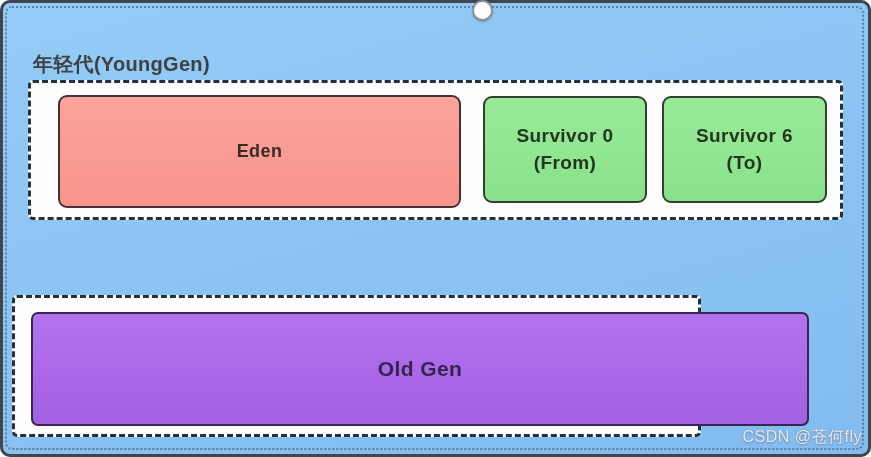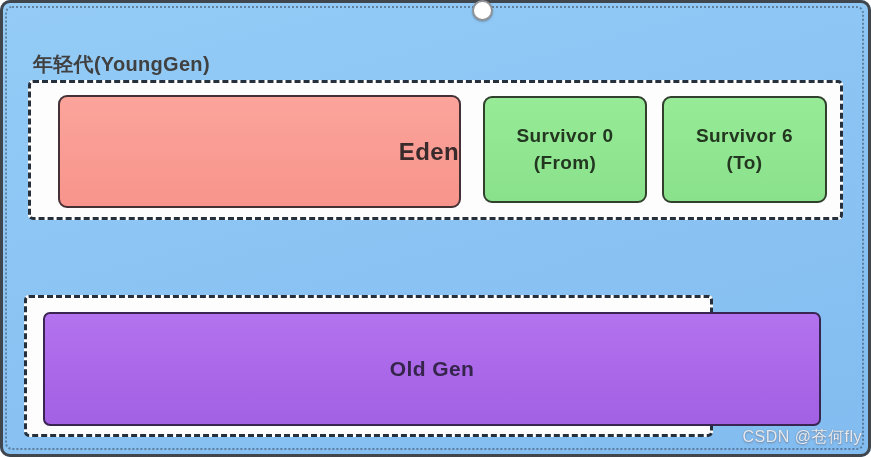--- a/index.html
+++ b/index.html
@@ -62,40 +62,39 @@
   .label-old   { left: 35px; top: 252px; }
 
   .dashed-container {
     position: absolute;
     box-sizing: border-box;
     background: #fdfdfe;
     border: 3px dashed #26303d;
     border-radius: 5px;
   }
   .container-young { left: 28px; top: 80px;  width: 815px; height: 140px; }
-  .container-old   { left: 24px; top: 295px; width: 689px; height: 142px; }
+  .container-old   { left: 12px; top: 295px; width: 689px; height: 142px; }
 
   .box {
     position: absolute;
     box-sizing: border-box;
     display: flex;
     align-items: center;
     justify-content: center;
     text-align: center;
     font-weight: 700;
     letter-spacing: 0.4px;
   }
   .box-eden {
     left: 27px; top: 12px; width: 403px; height: 113px;
     background: linear-gradient(180deg, #fba49b 0%, #f8948b 100%);
     border: 2.5px solid #453036;
     border-radius: 9px;
-    font-size: 24px;
+    font-size: 18px;
     color: #392a2b;
-    justify-content: flex-end;
   }
   .box-survivor {
     top: 13px; height: 107px;
     background: linear-gradient(180deg, #97eb97 0%, #8ae18b 100%);
     border: 2.5px solid #30402d;
     border-radius: 9px;
     font-size: 19px;
     line-height: 1.4;
     color: #233620;
     white-space: pre-line;

